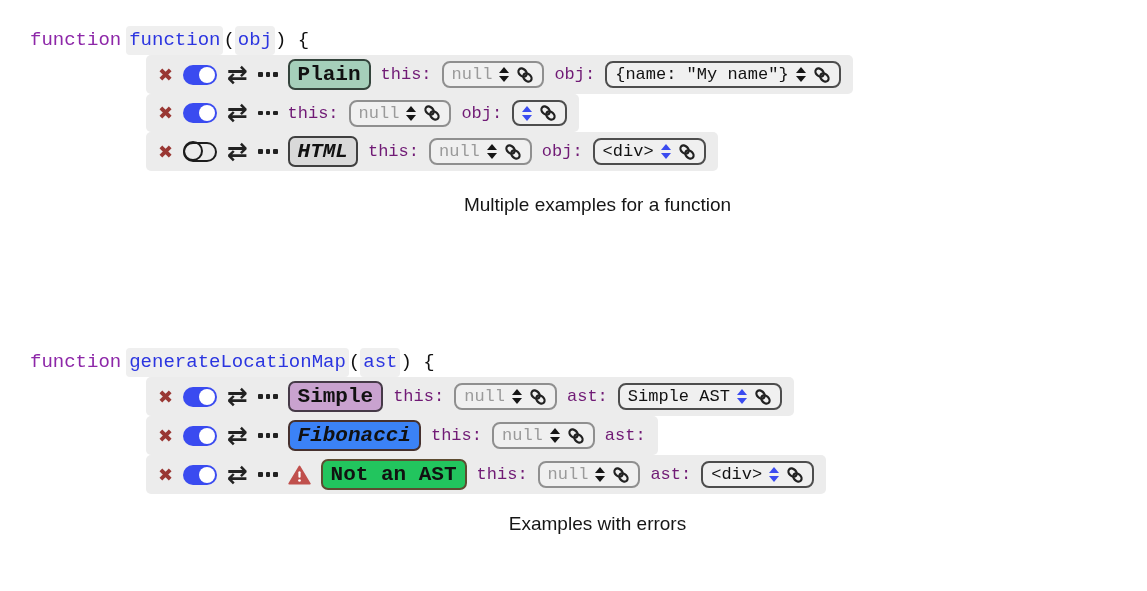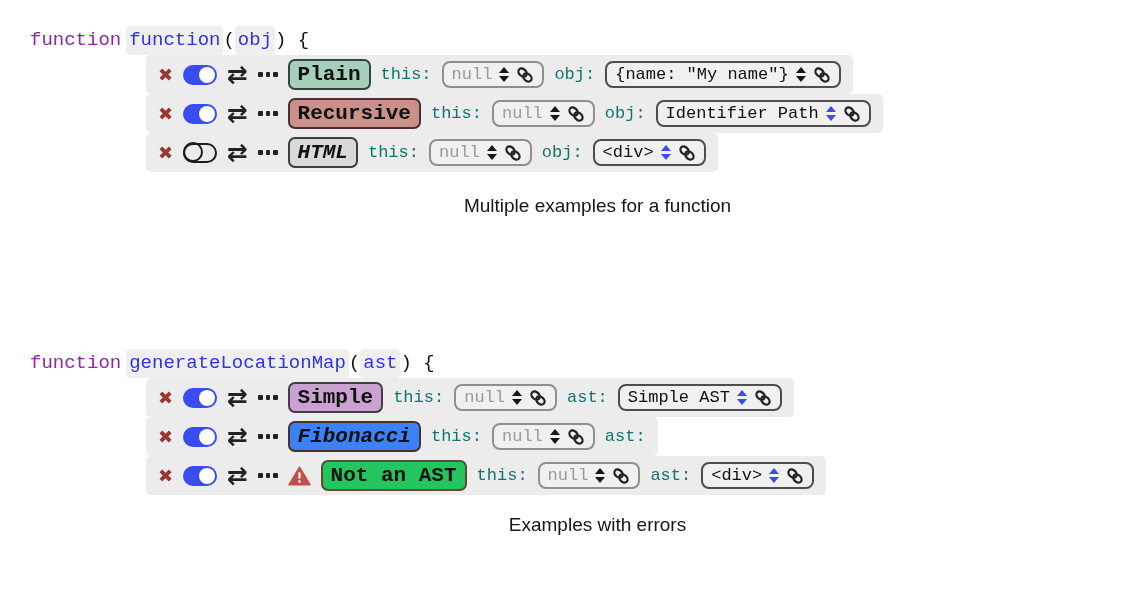--- a/index.html
+++ b/index.html
@@ -42,21 +42,21 @@
   .dots{display:inline-flex; gap:3px; align-items:center; cursor:pointer;}
   .dots i{width:4.5px; height:4.5px; background:var(--icon_dark); border-radius:1px; display:block;}
 
   .warn-icon{display:inline-block; line-height:0;}
 
   .badge{
     font-family:"Liberation Mono", monospace; font-weight:bold; font-size:21px; color:#111;
     border:2px solid #333; border-radius:7px; padding:2px 8px; white-space:pre; cursor:pointer;
   }
 
-  .arg-label{font-family:"Liberation Mono", monospace; font-size:17px; color:#0f766e; white-space:pre;}
+  .arg-label{font-family:"Liberation Mono", monospace; font-size:17px; color:#701a75; white-space:pre;}
 
   .vb{
     display:inline-flex; align-items:center; gap:7px; border:2px solid var(--box_border);
     border-radius:8px; padding:2px 8px; background:#f0f0f0; cursor:text;
   }
   .vb .val{font-family:"Liberation Mono", monospace; font-size:17px; color:#111; white-space:pre;}
   .vb-muted{border-color:var(--box_border_muted);}
   .vb-muted .val{color:var(--muted_text);}
 
   .stepper{display:inline-flex; flex-direction:column; gap:3px; cursor:pointer;}
@@ -126,38 +126,36 @@
       <span class="x-icon">✖</span>
       <span class="toggle toggle-on">
           <span class="knob"></span>
         </span>
       <span class="swap-icon">⇄</span>
       <span class="dots">
           <i></i>
           <i></i>
           <i></i>
         </span>
-      <span class="badge" style="background: rgb(201, 145, 138); border-color: rgb(70, 49, 46);">Recursive</span>
       <span class="arg-label">this:</span>
       <span class="vb vb-muted">
         <span class="val">null</span>
         <span class="stepper stepper-black">
             <i class="up"></i>
             <i class="down"></i>
           </span>
         <span class="chain"><svg width="18" height="18" viewBox="0 0 20 20">
               <g transform="rotate(45 10 10)" fill="none" stroke="#222" stroke-width="2.5">
                 <ellipse cx="6.2" cy="10" rx="5.2" ry="3.9"></ellipse>
                 <ellipse cx="13.8" cy="10" rx="5.2" ry="3.9"></ellipse>
               </g>
             </svg></span>
       </span>
       <span class="arg-label">obj:</span>
       <span class="vb vb-filled">
-        <span class="val">Identifier Path</span>
         <span class="stepper stepper-blue">
             <i class="up"></i>
             <i class="down"></i>
           </span>
         <span class="chain"><svg width="18" height="18" viewBox="0 0 20 20">
               <g transform="rotate(45 10 10)" fill="none" stroke="#222" stroke-width="2.5">
                 <ellipse cx="6.2" cy="10" rx="5.2" ry="3.9"></ellipse>
                 <ellipse cx="13.8" cy="10" rx="5.2" ry="3.9"></ellipse>
               </g>
             </svg></span>

